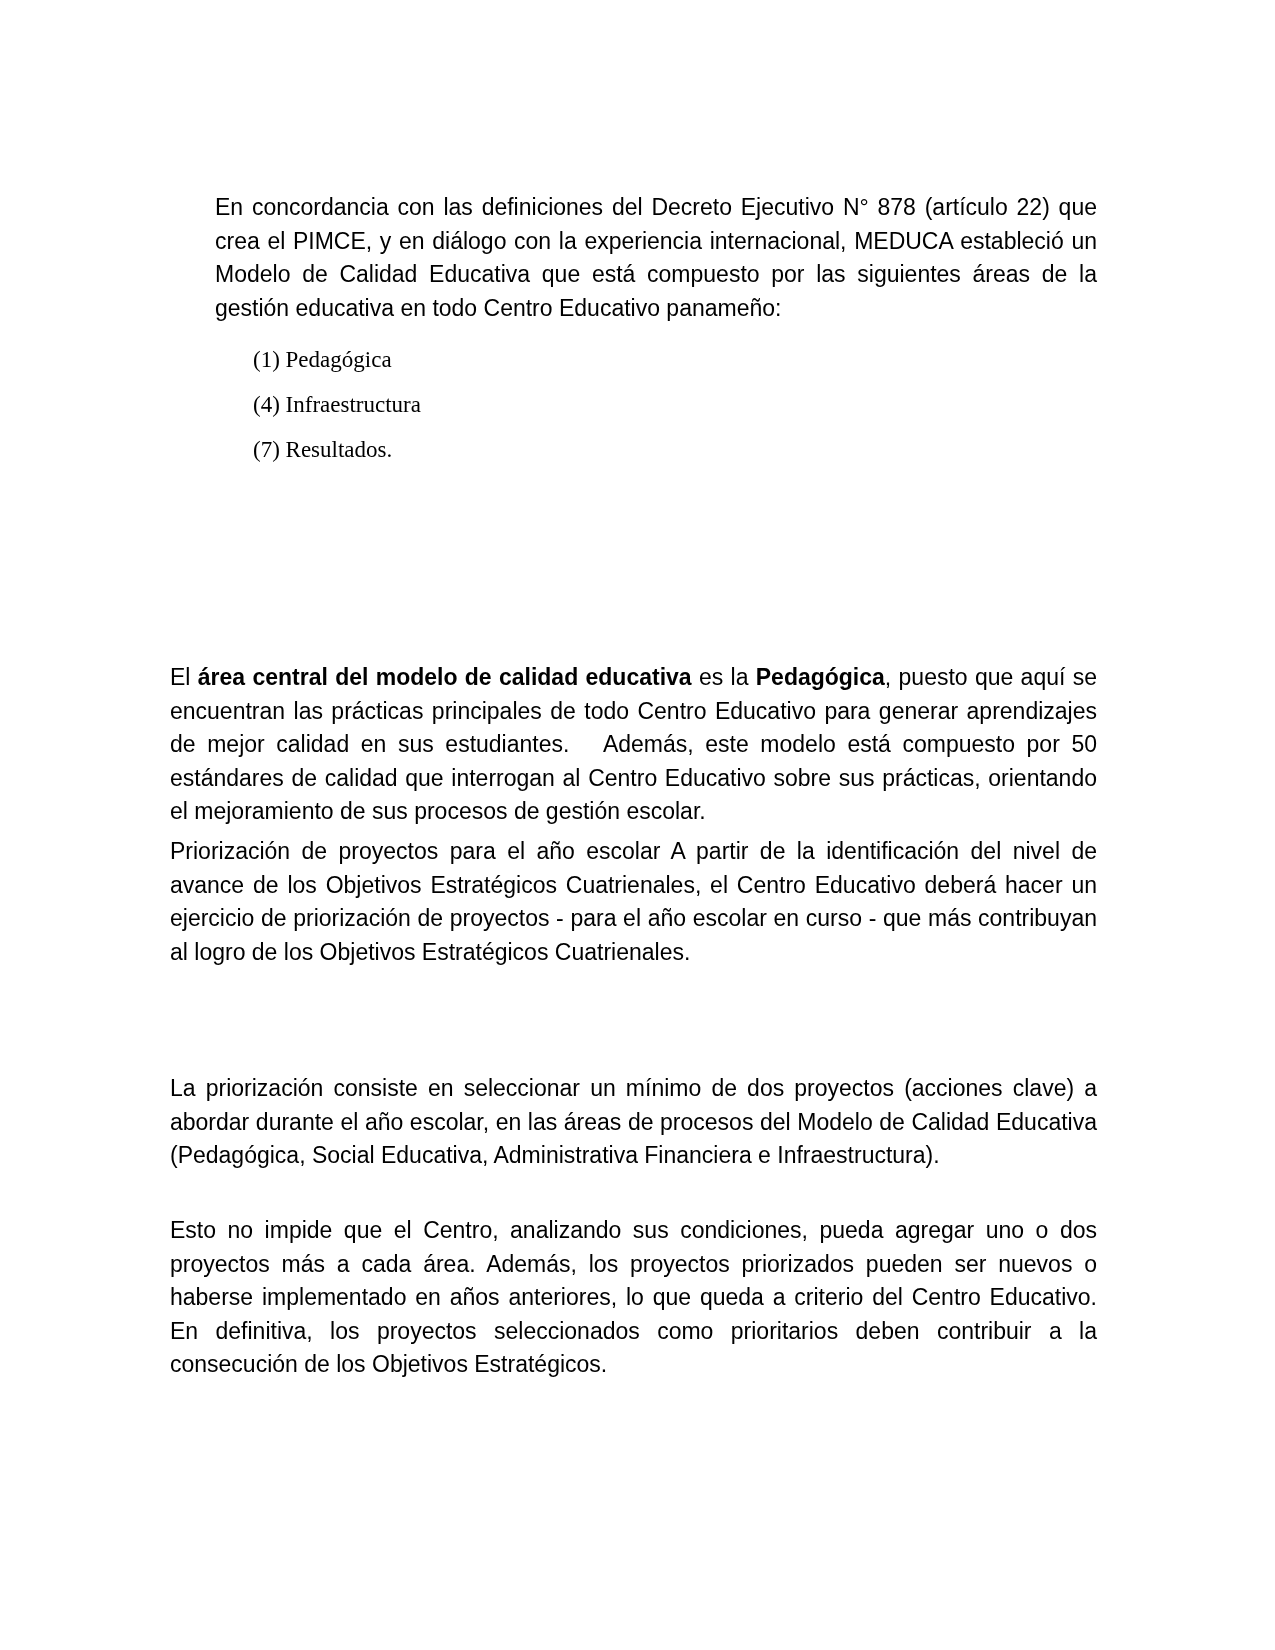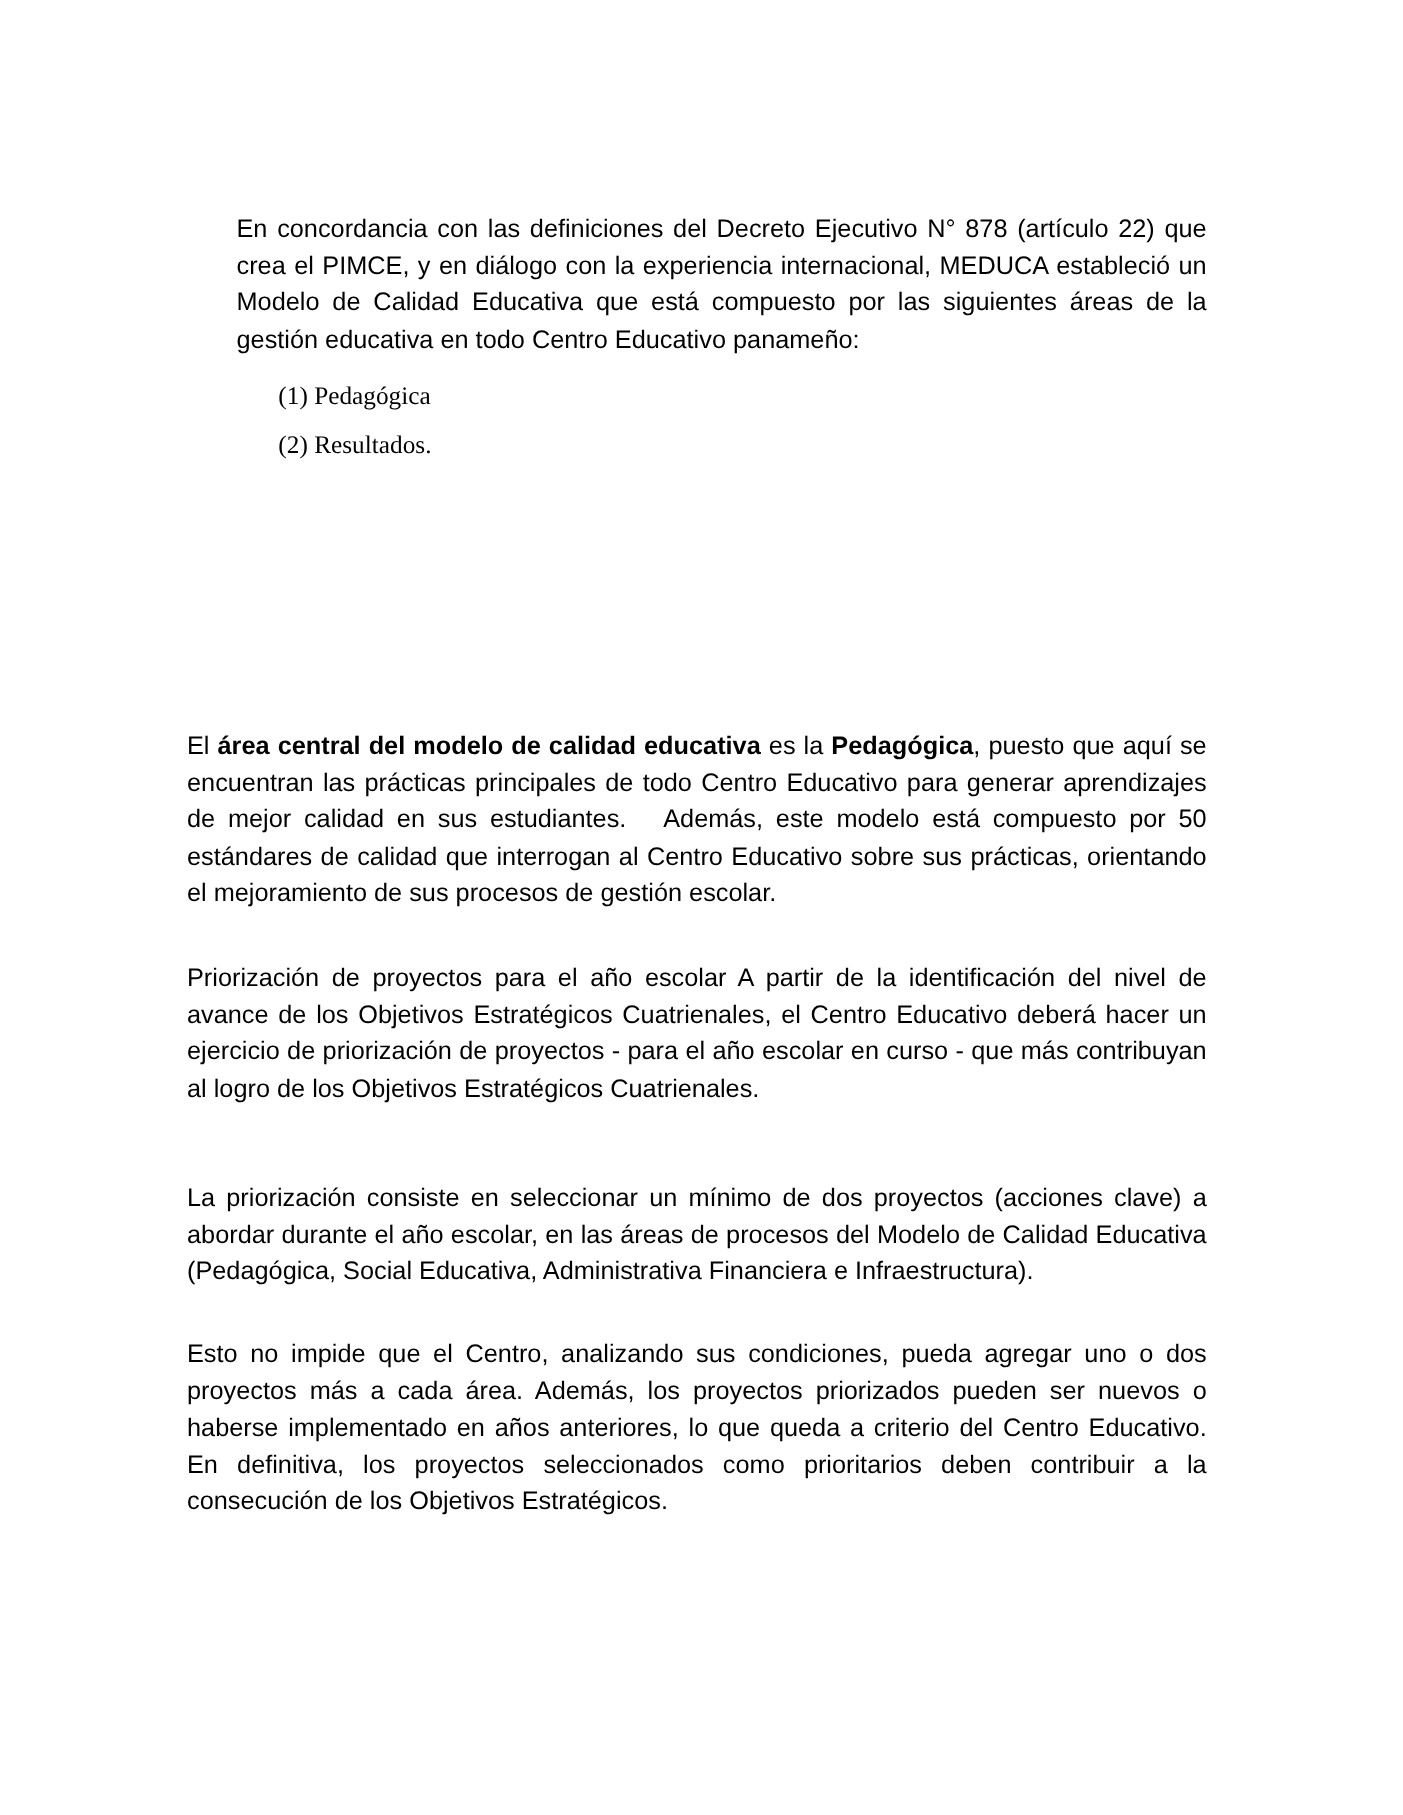--- a/index.html
+++ b/index.html
@@ -45,21 +45,21 @@
     top: 621px;
     width: 927px;
     white-space: pre-wrap;
     margin-top: 40px;
   }
   .p-model strong {
     font-weight: bold;
   }
   .p-prior {
     left: 170px;
-    top: 872px;
+    top: 835px;
     width: 927px;
   }
   .p-selec {
     left: 170px;
     top: 1024px;
     width: 927px;
     margin-top: 48px;
   }
   .p-final {
     left: 170px;
@@ -69,21 +69,22 @@
 </style>
 </head>
 <body>
 
 <div class="page">
 
   <p class="para p-intro">En concordancia con las definiciones del Decreto Ejecutivo N° 878 (artículo 22) que crea el PIMCE, y en diálogo con la experiencia internacional, MEDUCA estableció un Modelo de Calidad Educativa que está compuesto por las siguientes áreas de la gestión educativa en todo Centro Educativo panameño:</p>
 
   <div class="areas-list">
     <div class="list-item">(1) Pedagógica</div>
-    <div class="list-item">(2) Resultados.</div>
+    <div class="list-item">(4) Infraestructura</div>
+    <div class="list-item">(7) Resultados.</div>
   </div>
 
   <p class="para p-model"><span>El </span><strong>área central del modelo de calidad educativa</strong><span> es la </span><strong>Pedagógica</strong><span>, puesto que aquí se encuentran las prácticas principales de todo Centro Educativo para generar aprendizajes de mejor calidad en sus estudiantes.   Además, este modelo está compuesto por 50 estándares de calidad que interrogan al Centro Educativo sobre sus prácticas, orientando el mejoramiento de sus procesos de gestión escolar.</span></p>
 
   <p class="para p-prior">Priorización de proyectos para el año escolar A partir de la identificación del nivel de avance de los Objetivos Estratégicos Cuatrienales, el Centro Educativo deberá hacer un ejercicio de priorización de proyectos - para el año escolar en curso - que más contribuyan al logro de los Objetivos Estratégicos Cuatrienales.</p>
 
   <p class="para p-selec">La priorización consiste en seleccionar un mínimo de dos proyectos (acciones clave) a abordar durante el año escolar, en las áreas de procesos del Modelo de Calidad Educativa (Pedagógica, Social Educativa, Administrativa Financiera e Infraestructura).</p>
 
   <p class="para p-final">Esto no impide que el Centro, analizando sus condiciones, pueda agregar uno o dos proyectos más a cada área. Además, los proyectos priorizados pueden ser nuevos o haberse implementado en años anteriores, lo que queda a criterio del Centro Educativo. En definitiva, los proyectos seleccionados como prioritarios deben contribuir a la consecución de los Objetivos Estratégicos.</p>
 

